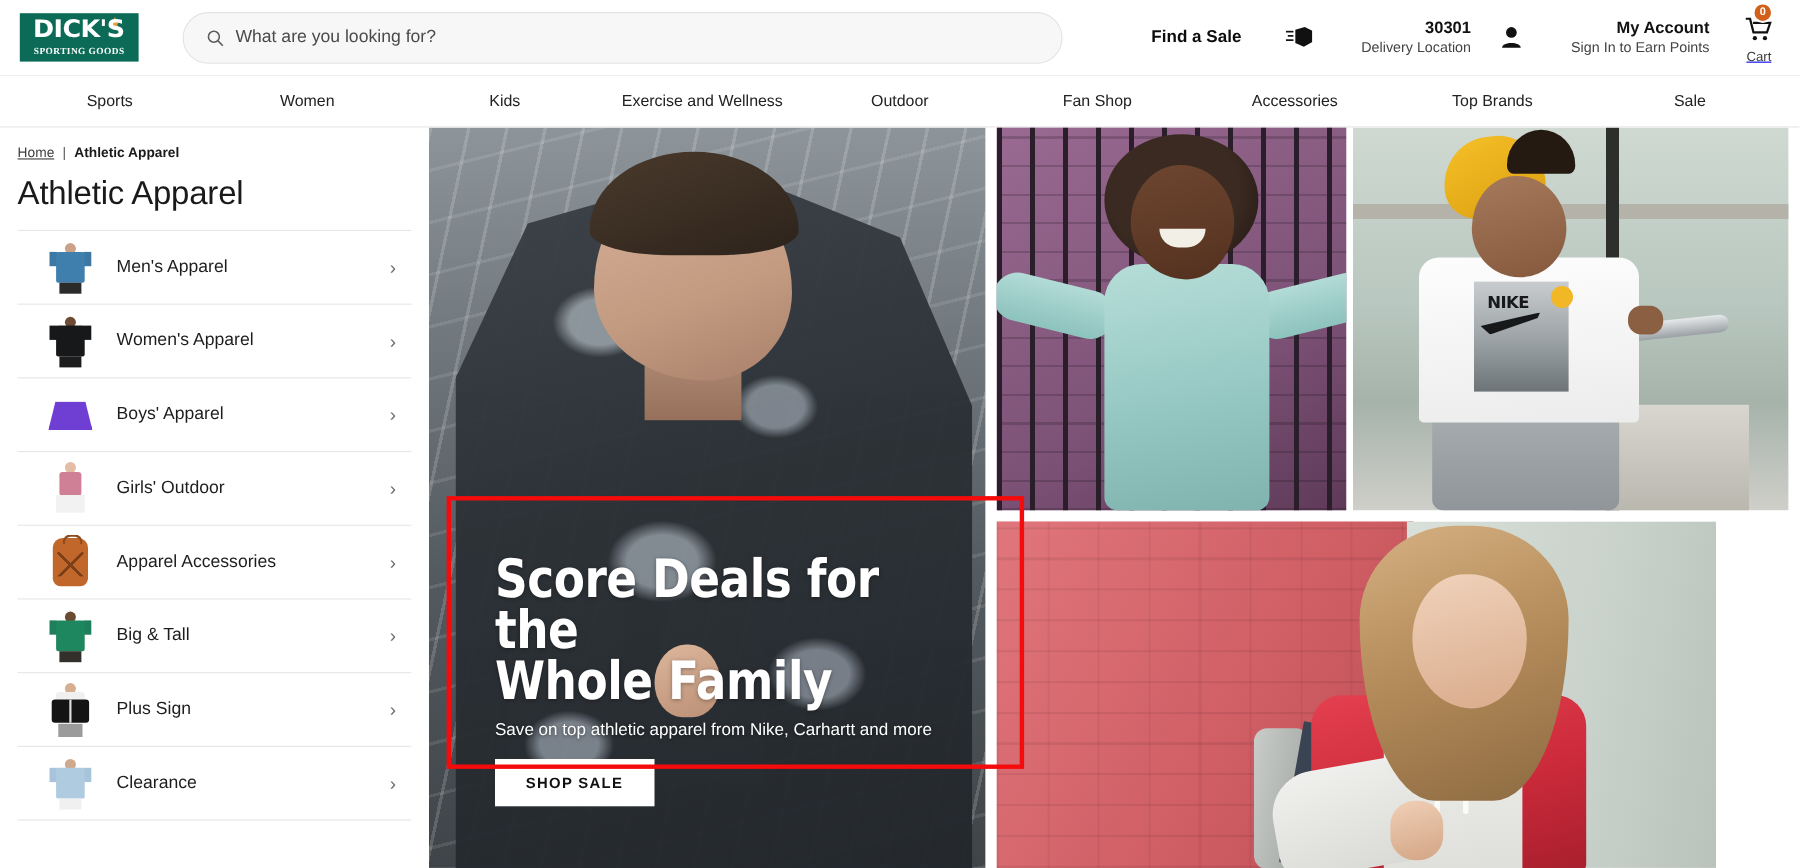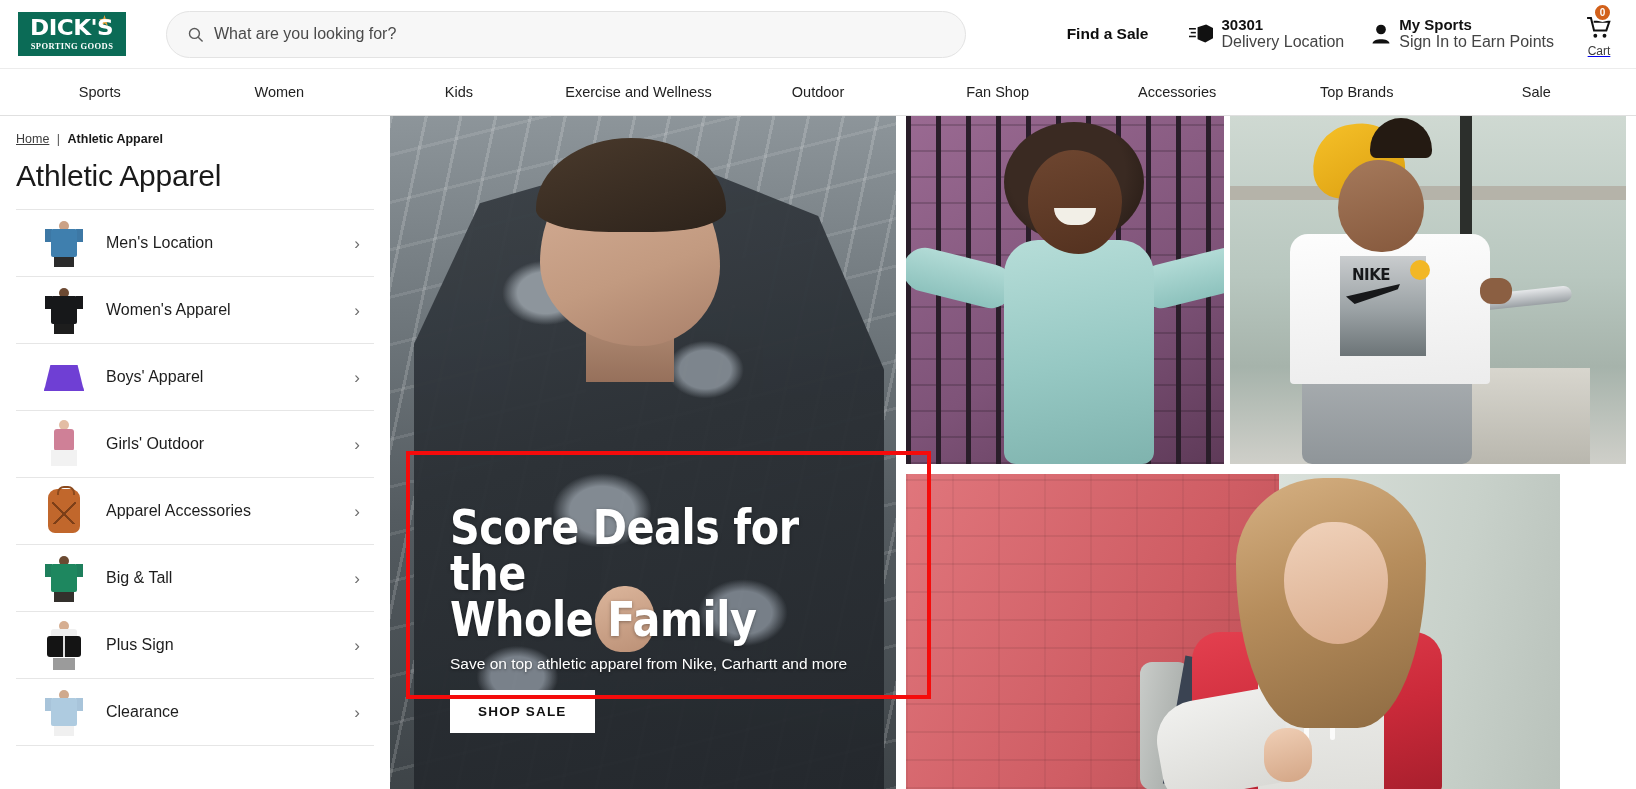--- a/index.html
+++ b/index.html
@@ -71,22 +71,22 @@
     display: flex; align-items: center;
     height: 100%;
   }
   .hr-item {
     display: flex; align-items: center;
     padding: 0 14px;
     text-decoration: none; color: #0d0d0d;
   }
   .find-store { font-size: 15.5px; font-weight: bold; margin-right: 12px; }
   .hr-stack { display: flex; flex-direction: column; line-height: 1.18; }
-  .hr-top { font-size: 15px; font-weight: bold; color: #111; }
-  .hr-bot { font-size: 16px; color: #444; }
+  .hr-top { font-size: 15px; font-weight: bold; color: #111; text-align: right; }
+  .hr-bot { font-size: 13px; color: #444; margin-left: 36px; }
   .hr-icon { margin-right: 9px; display: flex; align-items: center; }
 
   .cart-box {
     position: relative;
     display: flex; flex-direction: column; align-items: center;
     margin-left: 18px; margin-right: 6px;
     padding-top: 6px;
   }
   .cart-badge {
     position: absolute; top: -8px; right: 0px;
@@ -490,21 +490,21 @@
     </a>
 
     <a class="hr-item" href="#">
       <span class="hr-icon">
         <svg width="18" height="20" viewBox="0 0 20 22" fill="#111">
           <circle cx="10" cy="6" r="5.4"></circle>
           <path d="M0.6 21.5 C0.6 15.2 19.4 15.2 19.4 21.5 Z"></path>
         </svg>
       </span>
       <span class="hr-stack">
-        <span class="hr-top">My Sports</span>
+        <span class="hr-top">My Account</span>
         <span class="hr-bot">Sign In to Earn Points</span>
       </span>
     </a>
 
     <a class="cart-box" href="#">
       <span class="cart-badge">0</span>
       <span>
         <svg width="26" height="22" viewBox="0 0 28 24" fill="#111">
           <path d="M1 1 h4.2 l3.4 13.6 h13.4 l3.2 -9.4 h-17" stroke="#111" stroke-width="2.2" fill="none"></path>
           <circle cx="10" cy="20.4" r="2.1"></circle>
@@ -546,21 +546,21 @@
       <div class="cat-item">
         <span class="cat-thumb">
           <span class="tshirt">
             <span class="head"></span>
             <span class="sl l" style="background:#3d78a5"></span>
               <span class="sl r" style="background:#3d78a5"></span>
             <span class="body" style="background:#3f7fae"></span>
             <span class="legs"></span>
           </span>
         </span>
-        <span class="cat-label">Men's Location</span>
+        <span class="cat-label">Men's Apparel</span>
         <span class="cat-chev">›</span>
       </div>
 
       <div class="cat-item">
         <span class="cat-thumb">
           <span class="tshirt">
             <span class="head" style="background:#6d4a33"></span>
             <span class="sl l" style="background:#17181a"></span>
               <span class="sl r" style="background:#17181a"></span>
             <span class="body" style="background:#17181a"></span>

